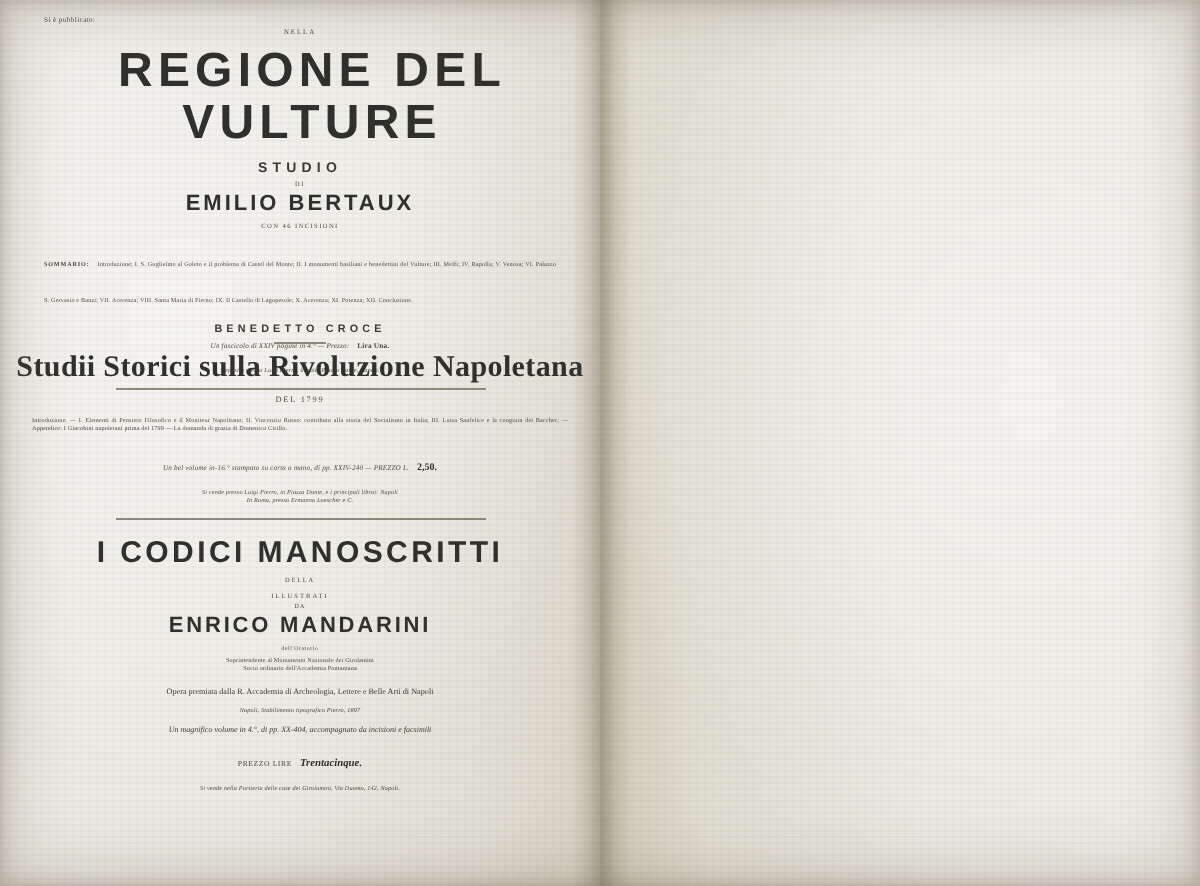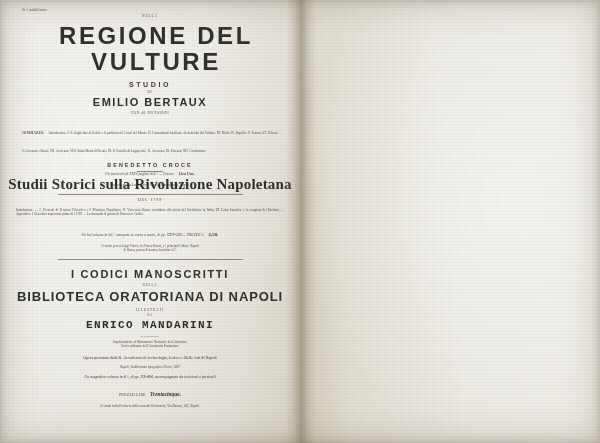--- a/index.html
+++ b/index.html
@@ -40,22 +40,22 @@
   .rule{height:0;border-top:.5px solid #8e8a7c;margin:0 auto;}
 
   
   .h-grot{font-family:"Liberation Sans", sans-serif;font-weight:bold;}
   .h-ser{font-family:"Liberation Serif", serif;font-weight:bold;}
 
   .t1{font-size:13.5px;letter-spacing:2.2px;}
   .t2{font-size:24px;letter-spacing:2.6px;line-height:26px;}
   .t3{font-size:15px;letter-spacing:.2px;}
   .t4{font-size:13px;letter-spacing:.9px;}
-  .t5{font-size:11px;letter-spacing:1.7px;}
-  .t6{font-size:11px;letter-spacing:1.4px;font-family:Liberation Mono, monospace;}
+  .t5{font-size:15px;letter-spacing:1.7px;}
+  .t6{font-size:11px;letter-spacing:1.4px;}
 </style>
 </head>
 <body>
 
 <div id="page">
 
   <div class="sheet" id="left-page">
 
     <div class="ad" style="top:8px;">
       <div style="position:absolute;left:22px;top:0;font-size:3.6px;letter-spacing:.2px;color:#4a483f;">Si è pubblicato:</div>
@@ -93,21 +93,20 @@
         <span class="h-ser" style="font-size:5px;">2,50.</span>
       </div>
       <div class="tiny i" style="margin-top:4px;">Si vende presso Luigi Pierro, in Piazza Dante, e i principali librai: Napoli</div>
       <div class="tiny i">In Roma, presso Ermanno Loescher e C.</div>
       <div class="rule" style="width:185px;margin-top:7px;"></div>
     </div>
 
     <div class="ad" style="top:268px;">
       <div class="h-grot t5">I CODICI MANOSCRITTI</div>
       <div style="font-size:3.2px;letter-spacing:.9px;margin-top:3px;color:#4a483f;">DELLA</div>
-      <div class="h-grot t4" style="margin-top:2px;">BIBLIOTECA ORATORIANA DI NAPOLI</div>
       <div style="font-size:3.3px;letter-spacing:1px;margin-top:4px;color:#4a483f;">ILLUSTRATI</div>
       <div style="font-size:3px;letter-spacing:.6px;margin-top:1px;color:#4a483f;">DA</div>
       <div class="h-grot t6" style="margin-top:2px;">ENRICO MANDARINI</div>
       <div style="font-size:2.9px;letter-spacing:.3px;margin-top:3px;color:#4a483f;">dell'Oratorio</div>
       <div class="tiny" style="margin-top:1.5px;">Soprintendente al Monumento Nazionale dei Girolamini</div>
       <div class="tiny">Socio ordinario dell'Accademia Pontaniana</div>
       <div style="font-size:4.1px;margin-top:7px;color:#3c3a33;">Opera premiata dalla R. Accademia di Archeologia, Lettere e Belle Arti di Napoli</div>
       <div class="tiny i" style="margin-top:5px;">Napoli, Stabilimento tipografico Pierro, 1897</div>
       <div class="sm i" style="margin-top:5px;">Un magnifico volume in 4.°, di pp. XX-404, accompagnato da incisioni e facsimili</div>
       <div style="margin-top:3px;">

